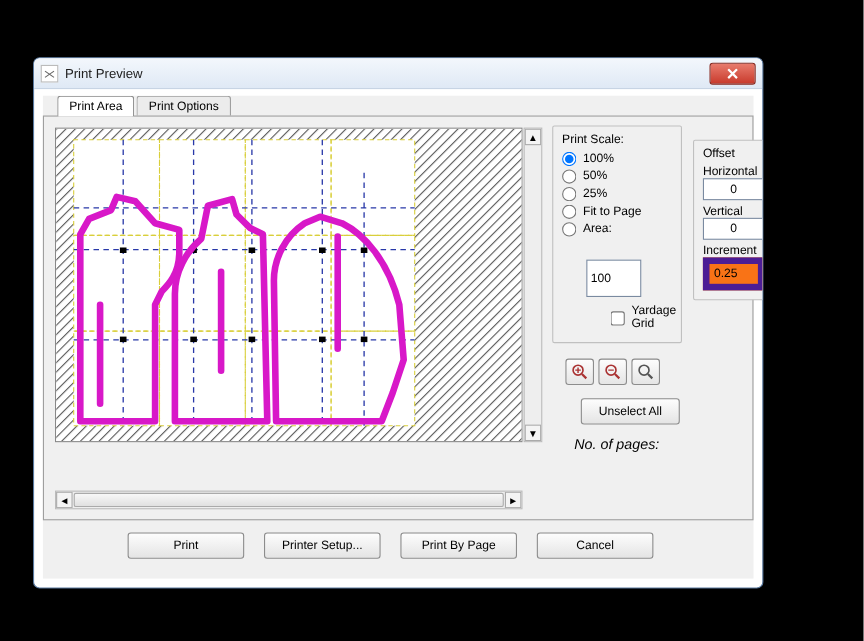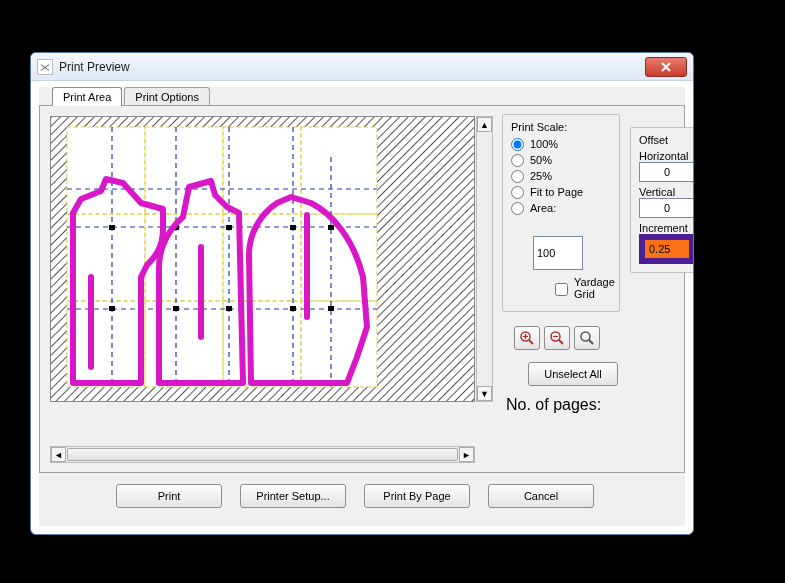--- a/index.html
+++ b/index.html
@@ -194,23 +194,24 @@
     cursor:pointer;
   }
   .zoom-btn svg { width:16px; height:16px; }
   .unselect-btn {
     margin-top: 12px;
     margin-left: 26px;
     display:inline-block;
   }
   .num-pages {
     margin-top: 10px;
-    margin-left: 4px;
-    font-size: 16px;
+    margin-left: 20px;
+    font-size: 13px;
     color: #000;
+    font-style: italic;
   }
   .bottom-buttons {
     position: absolute;
     left: 49px; bottom: 18px;
     display: flex;
     gap: 18px;
     margin-left: 28px;
   }
   .btn-std, .unselect-btn {
     width: 106px; height: 24px;

